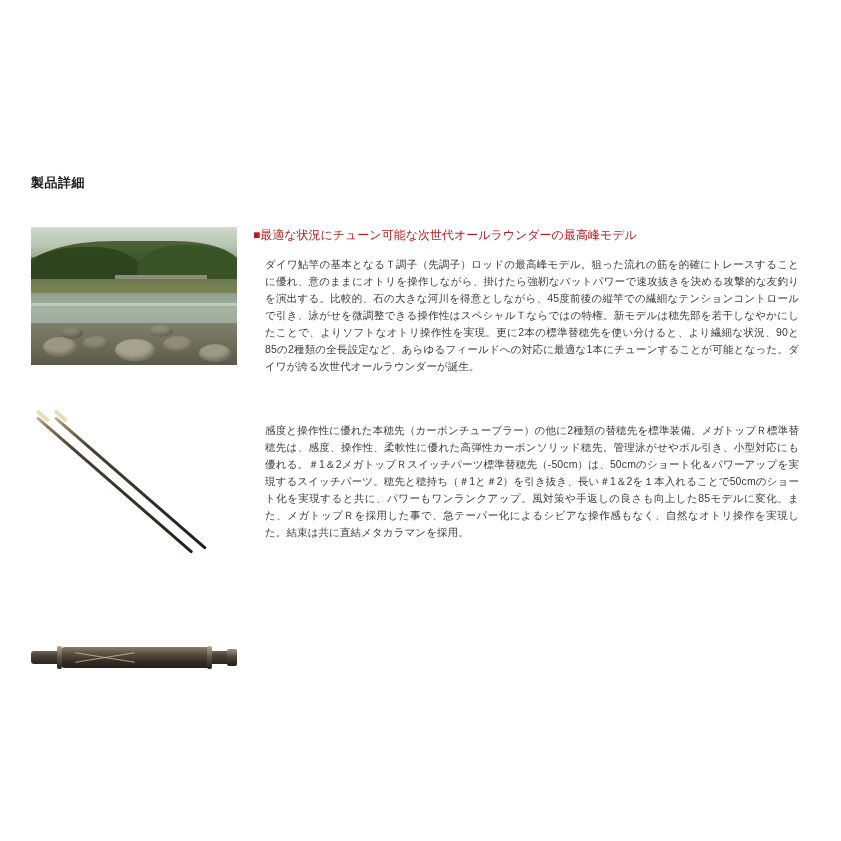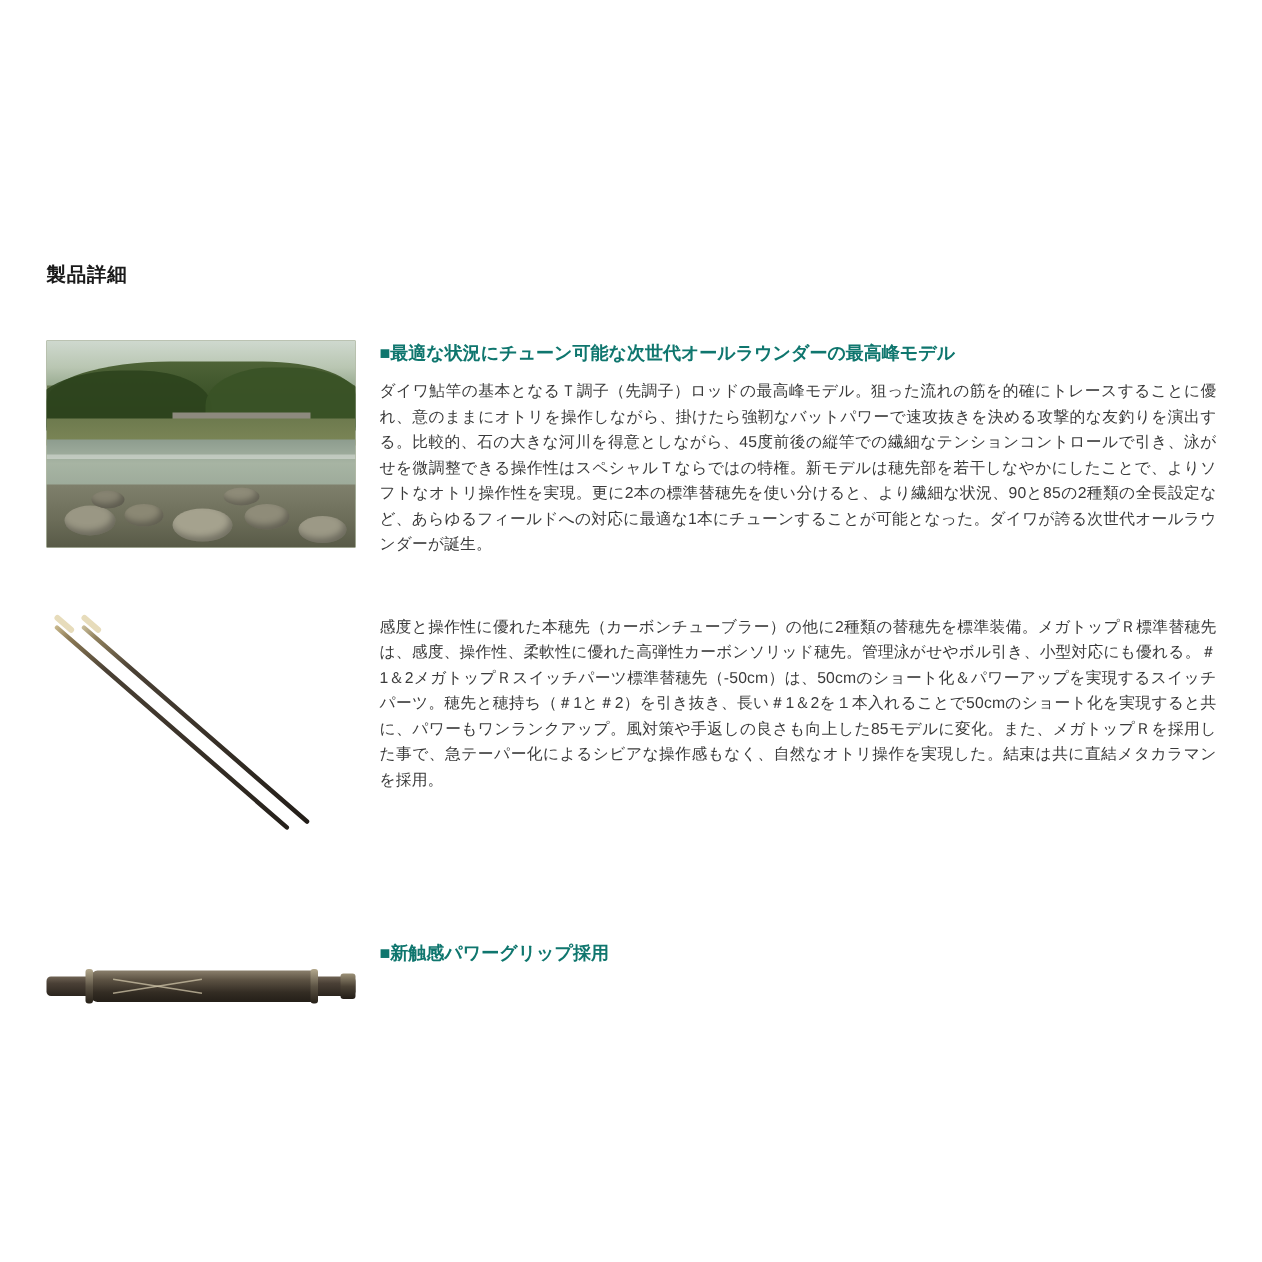--- a/index.html
+++ b/index.html
@@ -47,30 +47,30 @@
     width: 210px;
   }
   .text-col {
     position: absolute;
     left: 222px;
     top: 0;
     width: 558px;
   }
   .heading {
     font-size: 12px;
-    font-weight: bold;
-    color: #0f766e;
+    font-weight: normal;
+    color: #b91c1c;
     margin: 0 0 9px 0;
     line-height: 1.4;
   }
   .body-text {
     font-size: 10.5px;
     line-height: 1.62;
     color: #3a3a3a;
-    margin: 0;
+    margin: 12px;
     text-align: justify;
     letter-spacing: 0.1px;
   }
 
   
   .photo {
     position: relative;
     width: 206px;
     height: 138px;
     overflow: hidden;
@@ -271,17 +271,16 @@
       <div class="grip">
         <div class="grip-shaft"></div>
         <div class="grip-body"></div>
         <div class="grip-x"></div>
         <div class="grip-ring ring-1"></div>
         <div class="grip-ring ring-2"></div>
         <div class="grip-butt"></div>
       </div>
     </div>
     <div class="text-col">
-      <h3 class="heading">■新触感パワーグリップ採用</h3>
     </div>
   </div>
 
 </div>
 
 </body></html>

